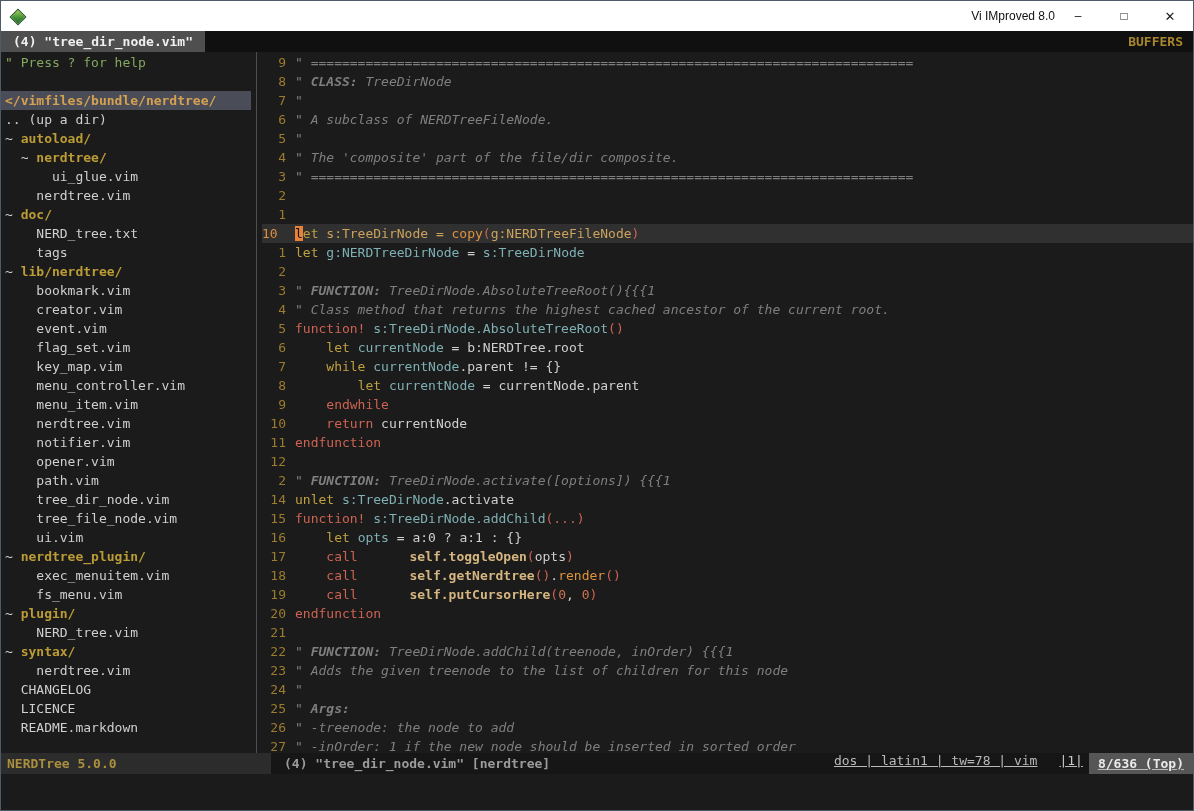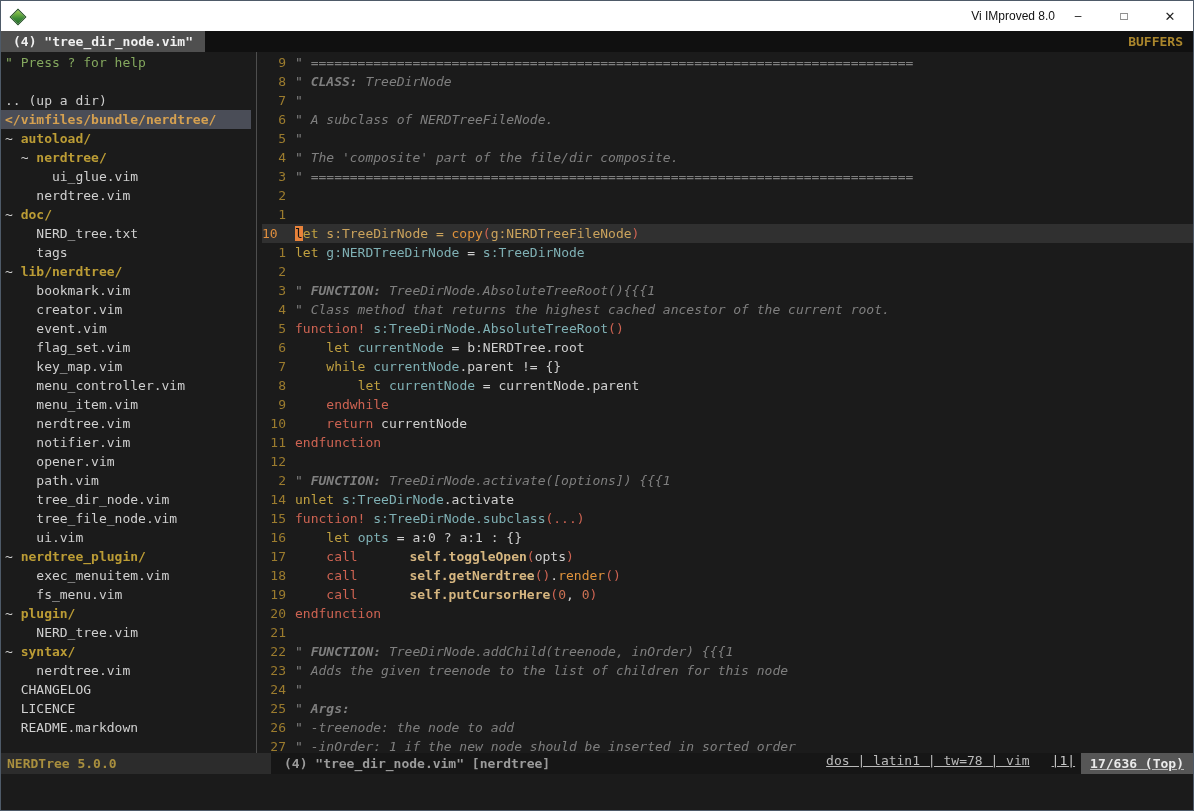--- a/index.html
+++ b/index.html
@@ -90,22 +90,22 @@
     <div class="tab-active">(4) "tree_dir_node.vim"</div>
     <div class="tab-fill"></div>
     <div class="buffers-label">BUFFERS</div>
   </div>
 
   <div class="content">
     <div class="nerdtree">
       <div>
           <div class="nt-line"><span class="tok n-help">" Press ? for help</span></div>
           <div class="nt-line"></div>
+          <div class="nt-line nt-rootline"><span class="tok n-root">&lt;/vimfiles/bundle/nerdtree/</span></div>
           <div class="nt-line"><span class="tok n-file">.. (up a dir)</span></div>
-          <div class="nt-line nt-rootline"><span class="tok n-root">&lt;/vimfiles/bundle/nerdtree/</span></div>
           <div class="nt-line"><span class="tok n-arrow">~ </span><span class="tok n-dir">autoload/</span></div>
           <div class="nt-line"><span class="tok n-arrow">  ~ </span><span class="tok n-dir">nerdtree/</span></div>
           <div class="nt-line"><span class="tok n-file">      ui_glue.vim</span></div>
           <div class="nt-line"><span class="tok n-file">    nerdtree.vim</span></div>
           <div class="nt-line"><span class="tok n-arrow">~ </span><span class="tok n-dir">doc/</span></div>
           <div class="nt-line"><span class="tok n-file">    NERD_tree.txt</span></div>
           <div class="nt-line"><span class="tok n-file">    tags</span></div>
           <div class="nt-line"><span class="tok n-arrow">~ </span><span class="tok n-dir">lib/nerdtree/</span></div>
           <div class="nt-line"><span class="tok n-file">    bookmark.vim</span></div>
           <div class="nt-line"><span class="tok n-file">    creator.vim</span></div>
@@ -153,21 +153,21 @@
           <div class="code-line"><span class="lnum">5</span><span class="code"><span class="tok c-red">function!</span><span class="tok c-fg"> </span><span class="tok c-id">s:TreeDirNode.AbsoluteTreeRoot</span><span class="tok c-red">()</span></span></div>
           <div class="code-line"><span class="lnum">6</span><span class="code"><span class="tok c-fg">    </span><span class="tok c-stm">let</span><span class="tok c-fg"> </span><span class="tok c-id">currentNode</span><span class="tok c-fg"> = b:NERDTree.root</span></span></div>
           <div class="code-line"><span class="lnum">7</span><span class="code"><span class="tok c-fg">    </span><span class="tok c-stm">while</span><span class="tok c-fg"> </span><span class="tok c-id">currentNode</span><span class="tok c-fg">.parent != {}</span></span></div>
           <div class="code-line"><span class="lnum">8</span><span class="code"><span class="tok c-fg">        </span><span class="tok c-stm">let</span><span class="tok c-fg"> </span><span class="tok c-id">currentNode</span><span class="tok c-fg"> = currentNode.parent</span></span></div>
           <div class="code-line"><span class="lnum">9</span><span class="code"><span class="tok c-fg">    </span><span class="tok c-red">endwhile</span></span></div>
           <div class="code-line"><span class="lnum">10</span><span class="code"><span class="tok c-fg">    </span><span class="tok c-red">return</span><span class="tok c-fg"> currentNode</span></span></div>
           <div class="code-line"><span class="lnum">11</span><span class="code"><span class="tok c-red">endfunction</span></span></div>
           <div class="code-line"><span class="lnum">12</span><span class="code"></span></div>
           <div class="code-line"><span class="lnum">2</span><span class="code"><span class="tok c-com">" </span><span class="tok c-comb">FUNCTION:</span><span class="tok c-com"> TreeDirNode.activate([options]) {{{1</span></span></div>
           <div class="code-line"><span class="lnum">14</span><span class="code"><span class="tok c-stm">unlet</span><span class="tok c-fg"> </span><span class="tok c-id">s:TreeDirNode</span><span class="tok c-fg">.activate</span></span></div>
-          <div class="code-line"><span class="lnum">15</span><span class="code"><span class="tok c-red">function!</span><span class="tok c-fg"> </span><span class="tok c-id">s:TreeDirNode.subclass</span><span class="tok c-red">(...)</span></span></div>
+          <div class="code-line"><span class="lnum">15</span><span class="code"><span class="tok c-red">function!</span><span class="tok c-fg"> </span><span class="tok c-id">s:TreeDirNode.addChild</span><span class="tok c-red">(...)</span></span></div>
           <div class="code-line"><span class="lnum">16</span><span class="code"><span class="tok c-fg">    </span><span class="tok c-stm">let</span><span class="tok c-fg"> </span><span class="tok c-id">opts</span><span class="tok c-fg"> = a:0 ? a:1 : {}</span></span></div>
           <div class="code-line"><span class="lnum">17</span><span class="code"><span class="tok c-fg">    </span><span class="tok c-red">call</span><span class="tok c-fg"> </span><span class="tok c-fn">self.toggleOpen</span><span class="tok c-red">(</span><span class="tok c-fg">opts</span><span class="tok c-red">)</span></span></div>
           <div class="code-line"><span class="lnum">18</span><span class="code"><span class="tok c-fg">    </span><span class="tok c-red">call</span><span class="tok c-fg"> </span><span class="tok c-fn">self.getNerdtree</span><span class="tok c-red">()</span><span class="tok c-fg">.</span><span class="tok c-copy">render</span><span class="tok c-red">()</span></span></div>
           <div class="code-line"><span class="lnum">19</span><span class="code"><span class="tok c-fg">    </span><span class="tok c-red">call</span><span class="tok c-fg"> </span><span class="tok c-fn">self.putCursorHere</span><span class="tok c-red">(</span><span class="tok c-num">0</span><span class="tok c-fg">, </span><span class="tok c-num">0</span><span class="tok c-red">)</span></span></div>
           <div class="code-line"><span class="lnum">20</span><span class="code"><span class="tok c-red">endfunction</span></span></div>
           <div class="code-line"><span class="lnum">21</span><span class="code"></span></div>
           <div class="code-line"><span class="lnum">22</span><span class="code"><span class="tok c-com">" </span><span class="tok c-comb">FUNCTION:</span><span class="tok c-com"> TreeDirNode.addChild(treenode, inOrder) {{{1</span></span></div>
           <div class="code-line"><span class="lnum">23</span><span class="code"><span class="tok c-com">" Adds the given treenode to the list of children for this node</span></span></div>
           <div class="code-line"><span class="lnum">24</span><span class="code"><span class="tok c-com">"</span></span></div>
           <div class="code-line"><span class="lnum">25</span><span class="code"><span class="tok c-com">" </span><span class="tok c-comb">Args:</span></span></div>
@@ -176,19 +176,19 @@
         </div>
     </div>
   </div>
 
   <div class="statusline">
     <div class="sl-left">NERDTree 5.0.0</div>
     <div class="sl-center">(4) "tree_dir_node.vim" [nerdtree]</div>
     <div class="sl-right">
       <span class="sl-format">dos | latin1 | tw=78 | vim</span>
       <span class="sl-bufind">|1|</span>
-      <span class="sl-pos">17/636 (Top)</span>
+      <span class="sl-pos">8/636 (Top)</span>
     </div>
   </div>
 
   <div class="cmdline"></div>
 
 </div>
 
 </body></html>

